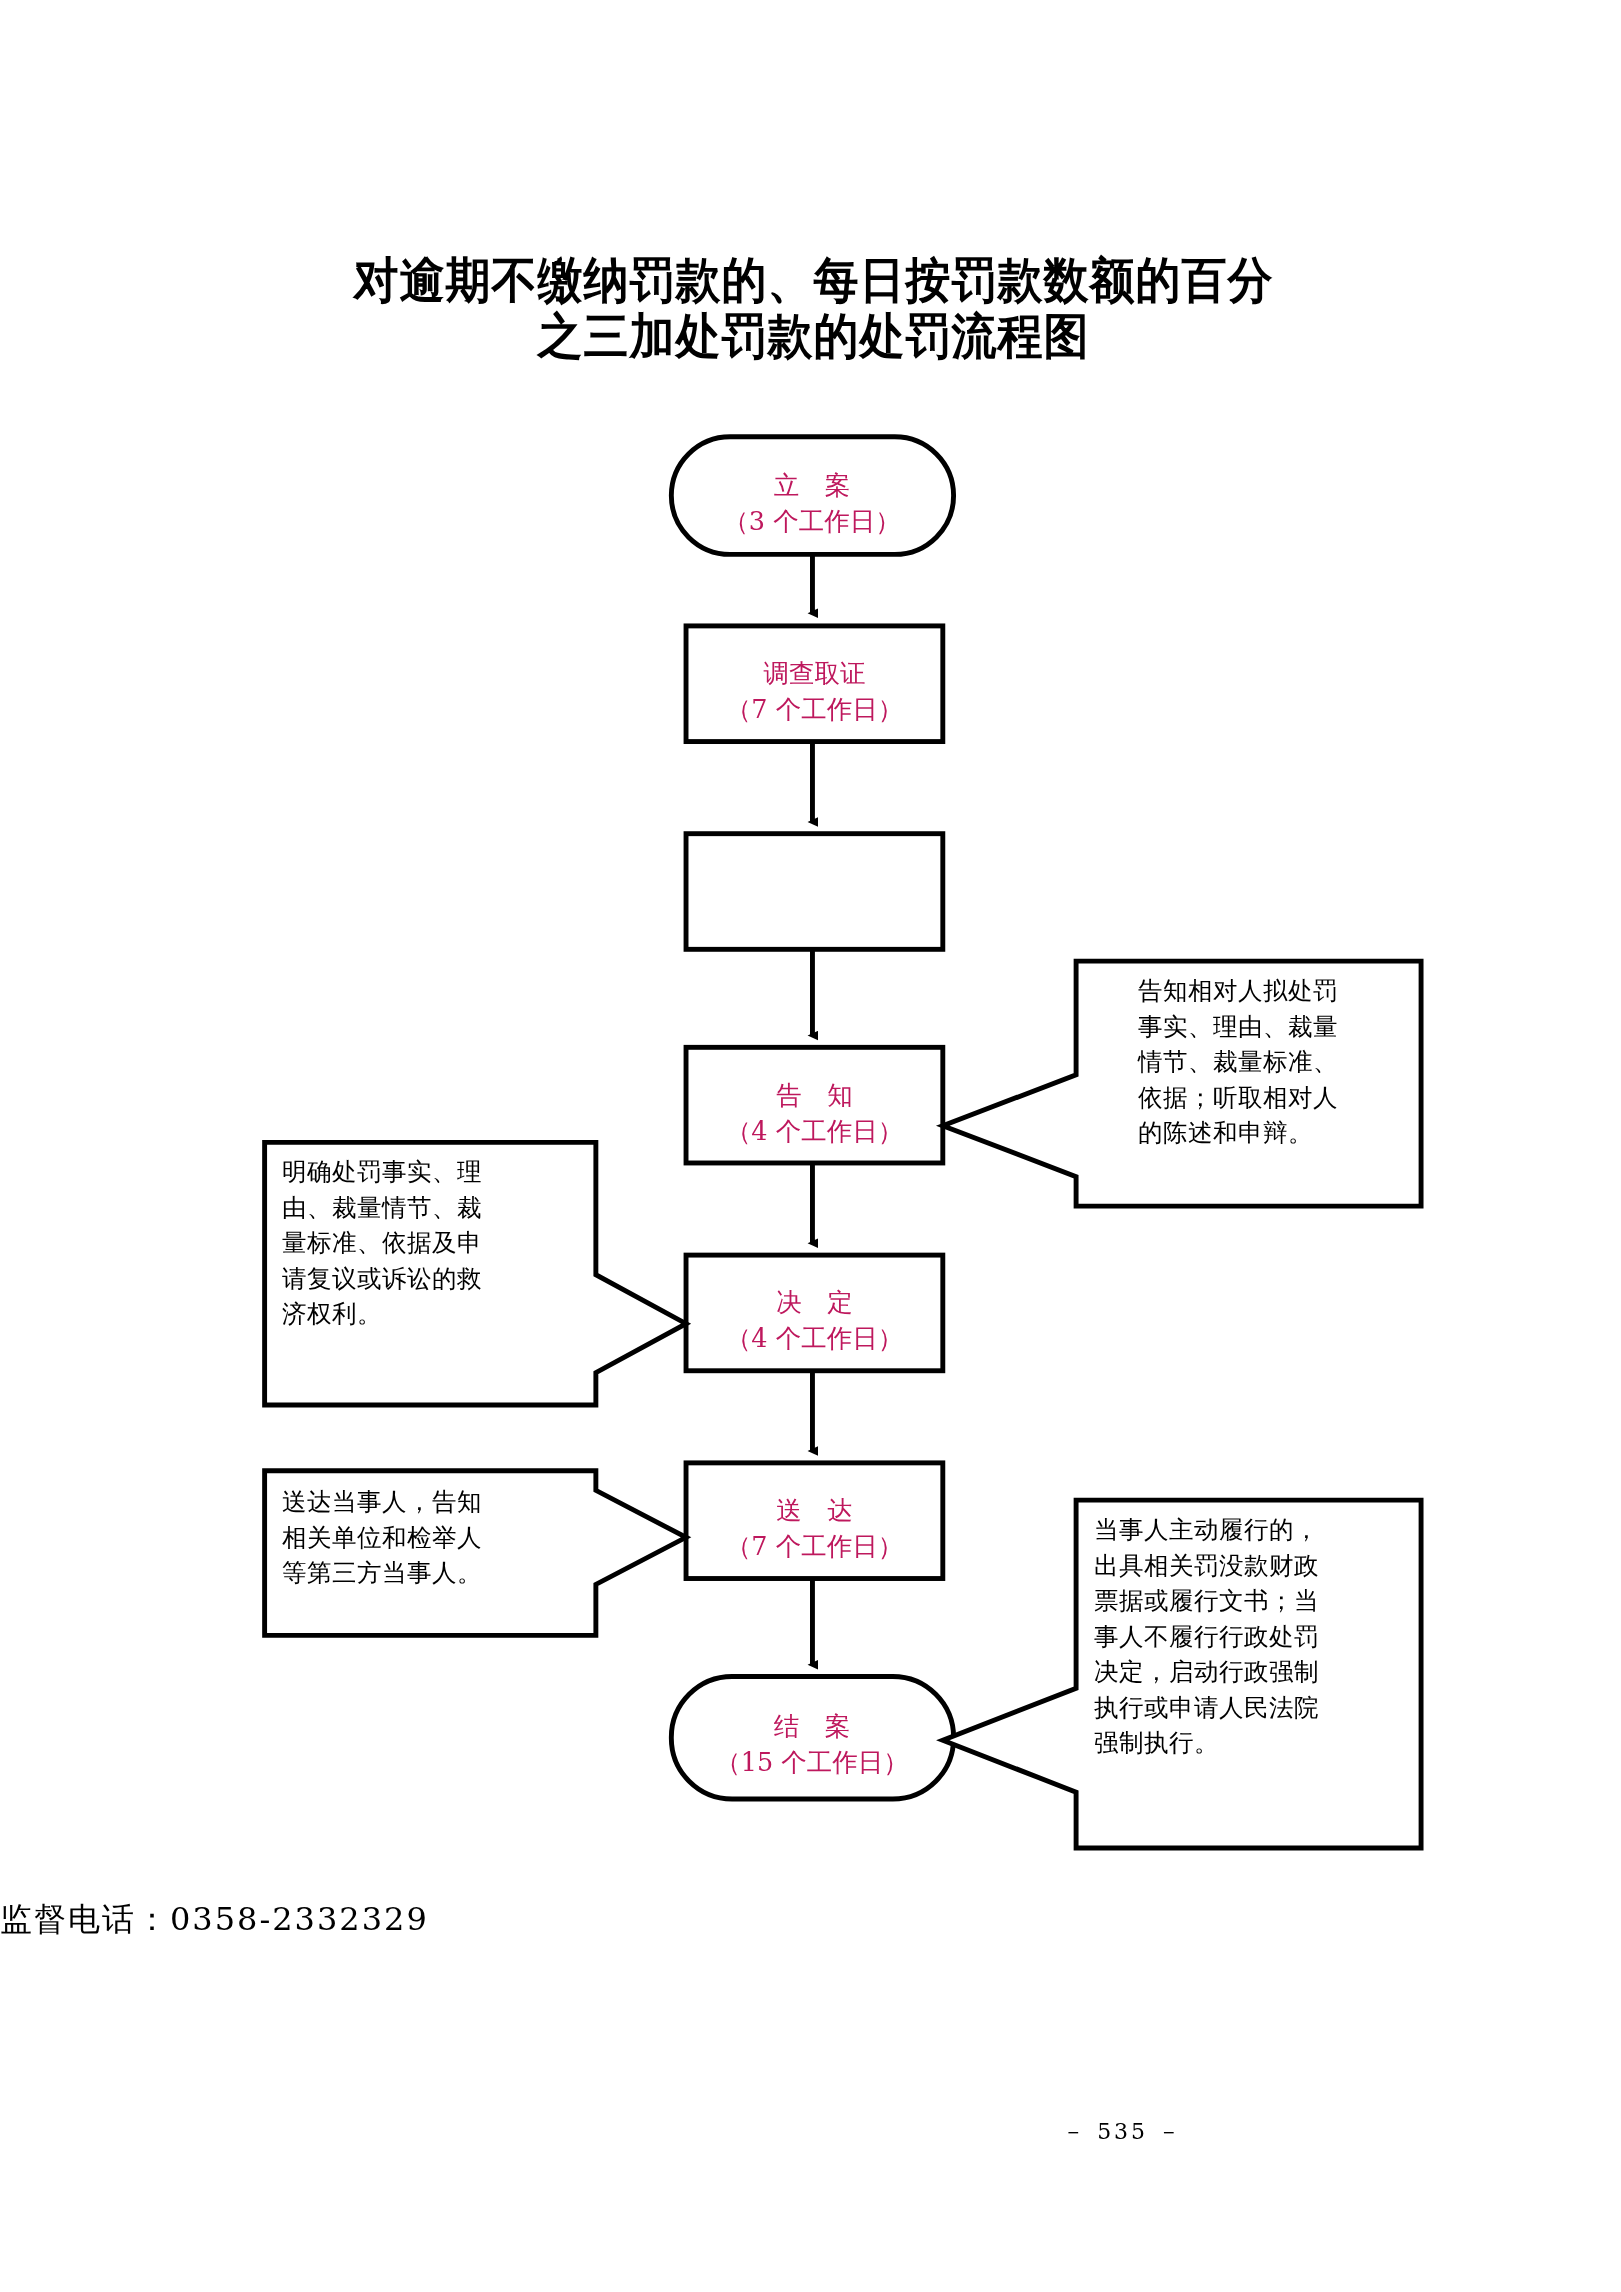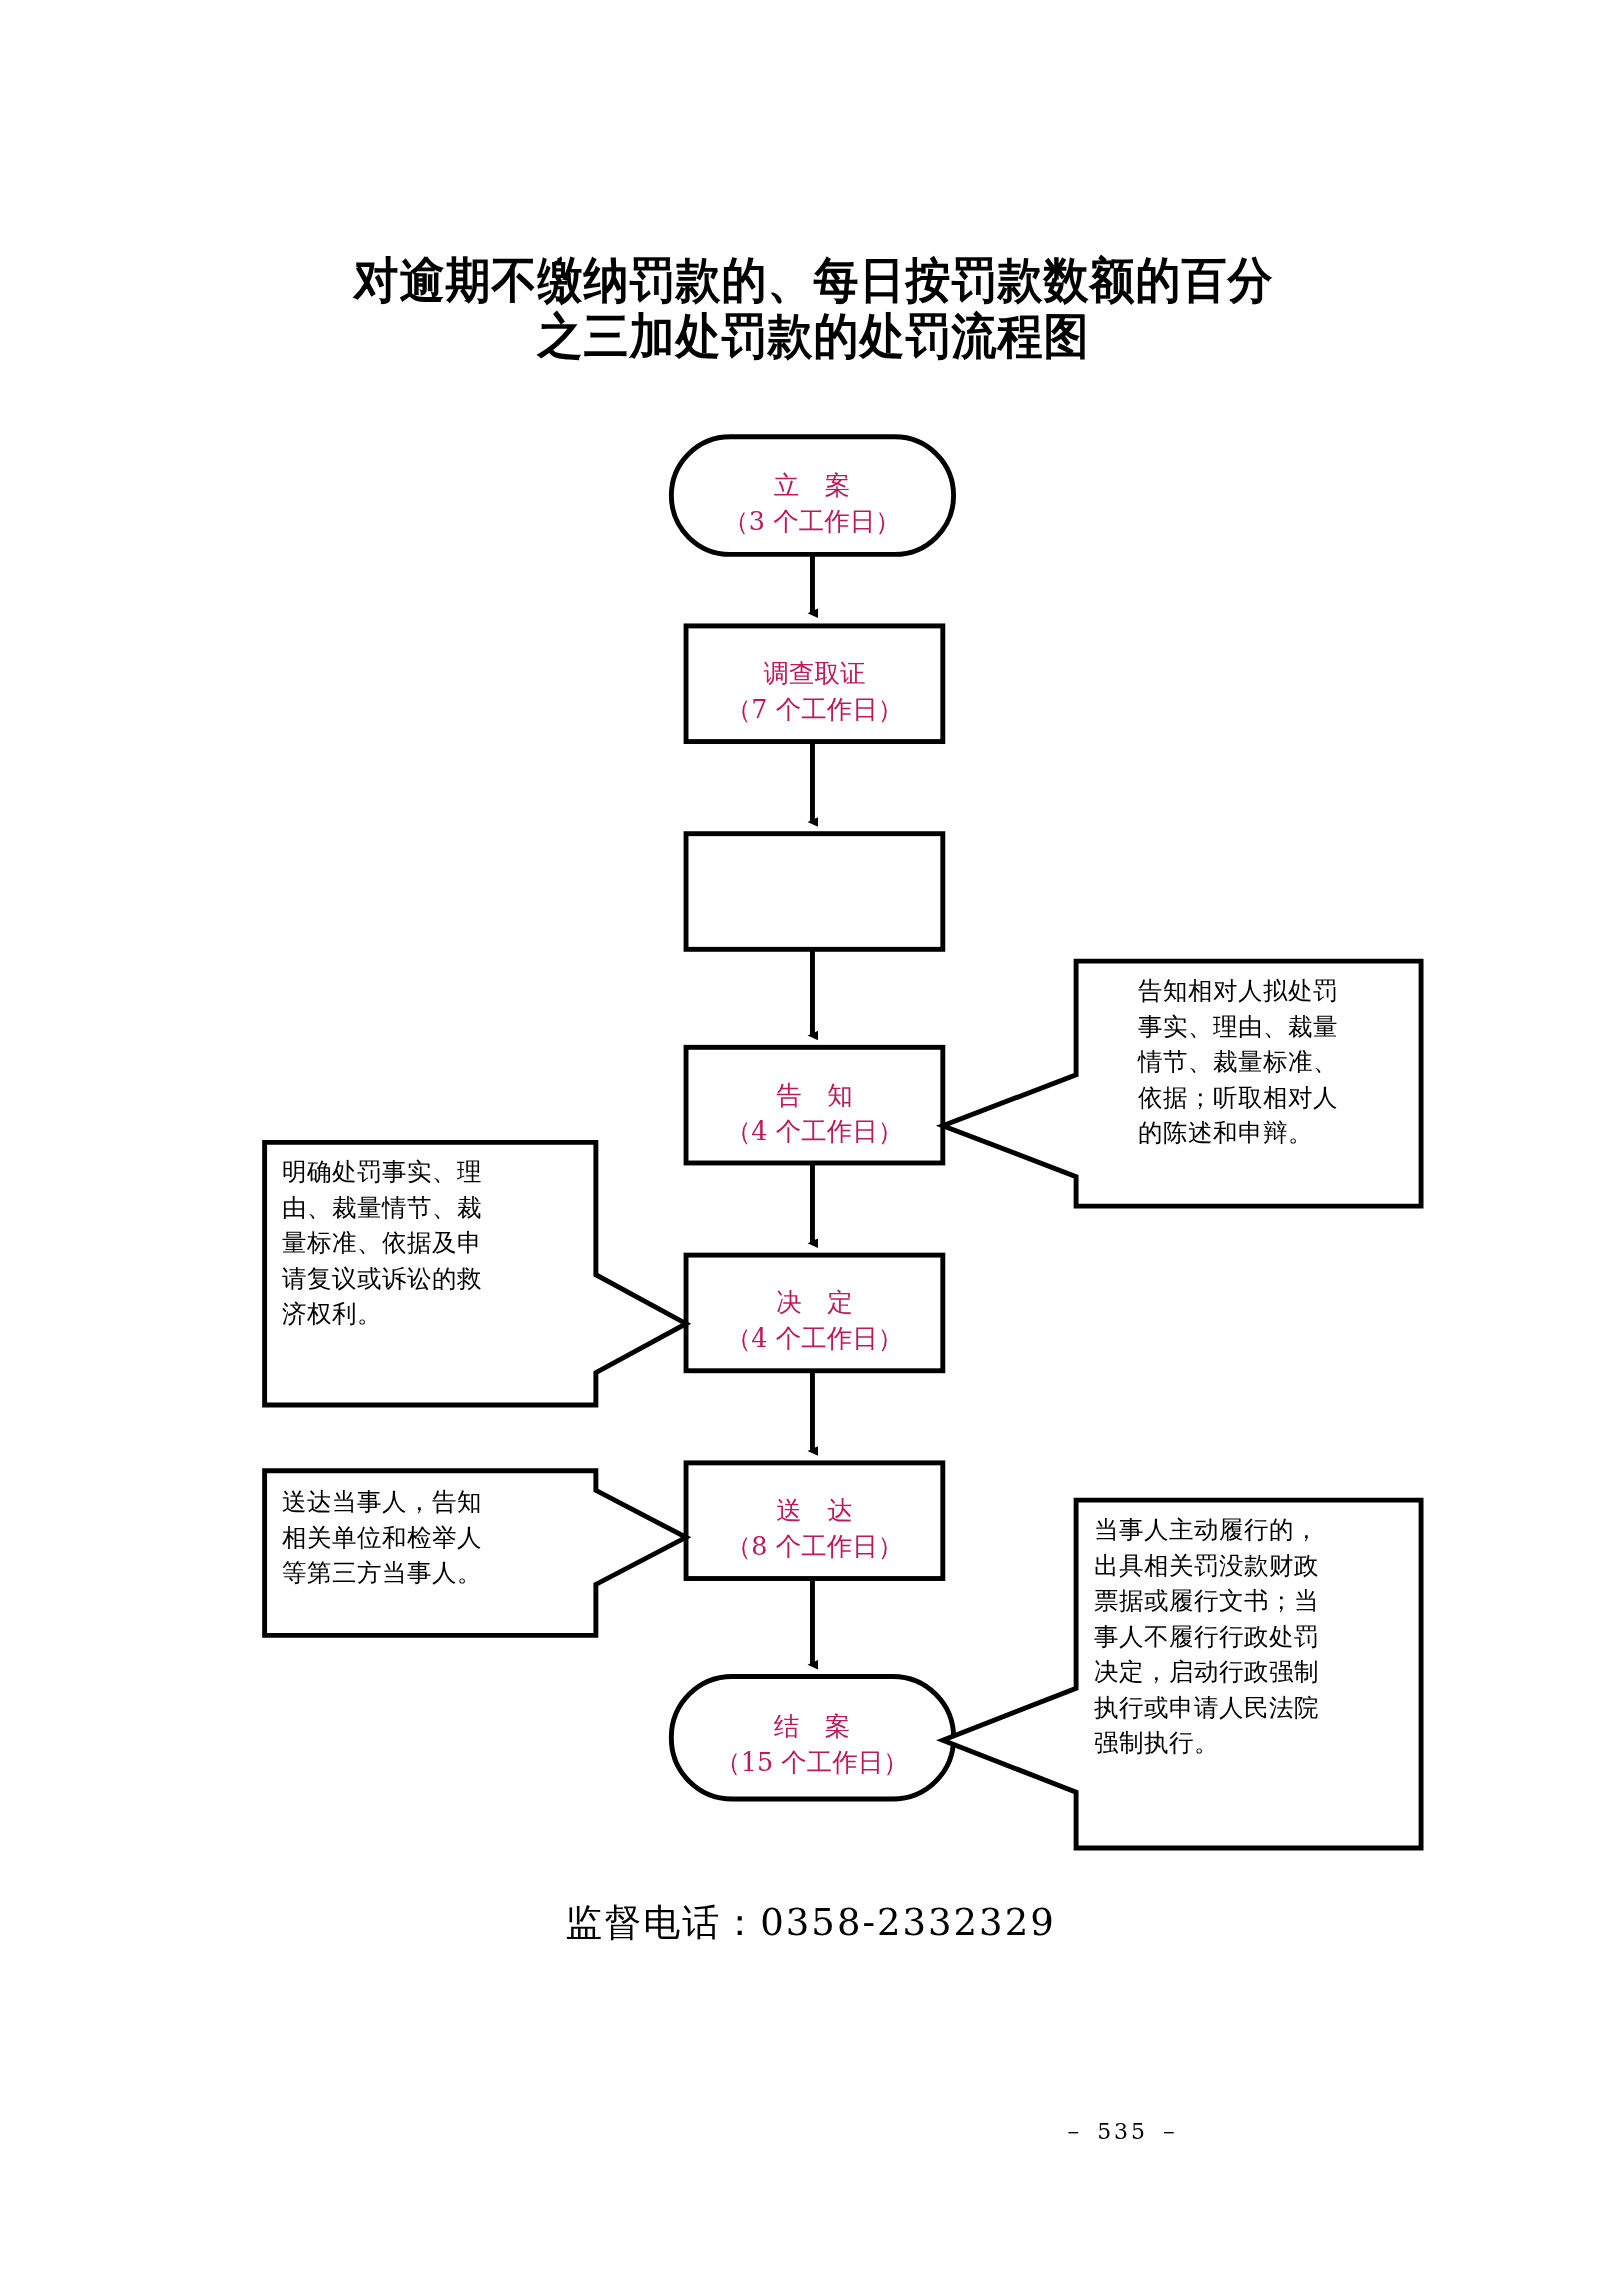--- a/index.html
+++ b/index.html
@@ -78,23 +78,23 @@
     letter-spacing: 0.5px;
     pointer-events: none;
   }
 
   
   #phone-line {
     position: absolute;
     left: 0;
     top: 1898px;
     width: 1621px;
-    text-align: center;
-    font-family: "DejaVu Serif", "Liberation Serif", serif;
-    font-size: 37px;
+    text-align: left;
+    font-family: "DejaVu Serif", "Liberation Serif", serif;
+    font-size: 32px;
     letter-spacing: 2px;
   }
 
   
   #page-number {
     position: absolute;
     left: 0;
     top: 2117px;
     width: 1520px;
     text-align: center;
@@ -195,21 +195,21 @@
 （7 个工作日）</div>
 
 
     <div class="node-text" style="left:686px; top:665px; width:257px;">告　知
 （4 个工作日）</div>
 
     <div class="node-text" style="left:686px; top:872px; width:257px;">决　定
 （4 个工作日）</div>
 
     <div class="node-text" style="left:686px; top:1080px; width:257px;">送　达
-（8 个工作日）</div>
+（7 个工作日）</div>
 
     <div class="node-text" style="left:671px; top:1296px; width:282px;">结　案
 （15 个工作日）</div>
 
     <div class="callout-text" style="left:1094px; top:561px; width:320px; white-space:pre-line;margin-left:44px;">告知相对人拟处罚
 事实、理由、裁量
 情节、裁量标准、
 依据；听取相对人
 的陈述和申辩。</div>
 

